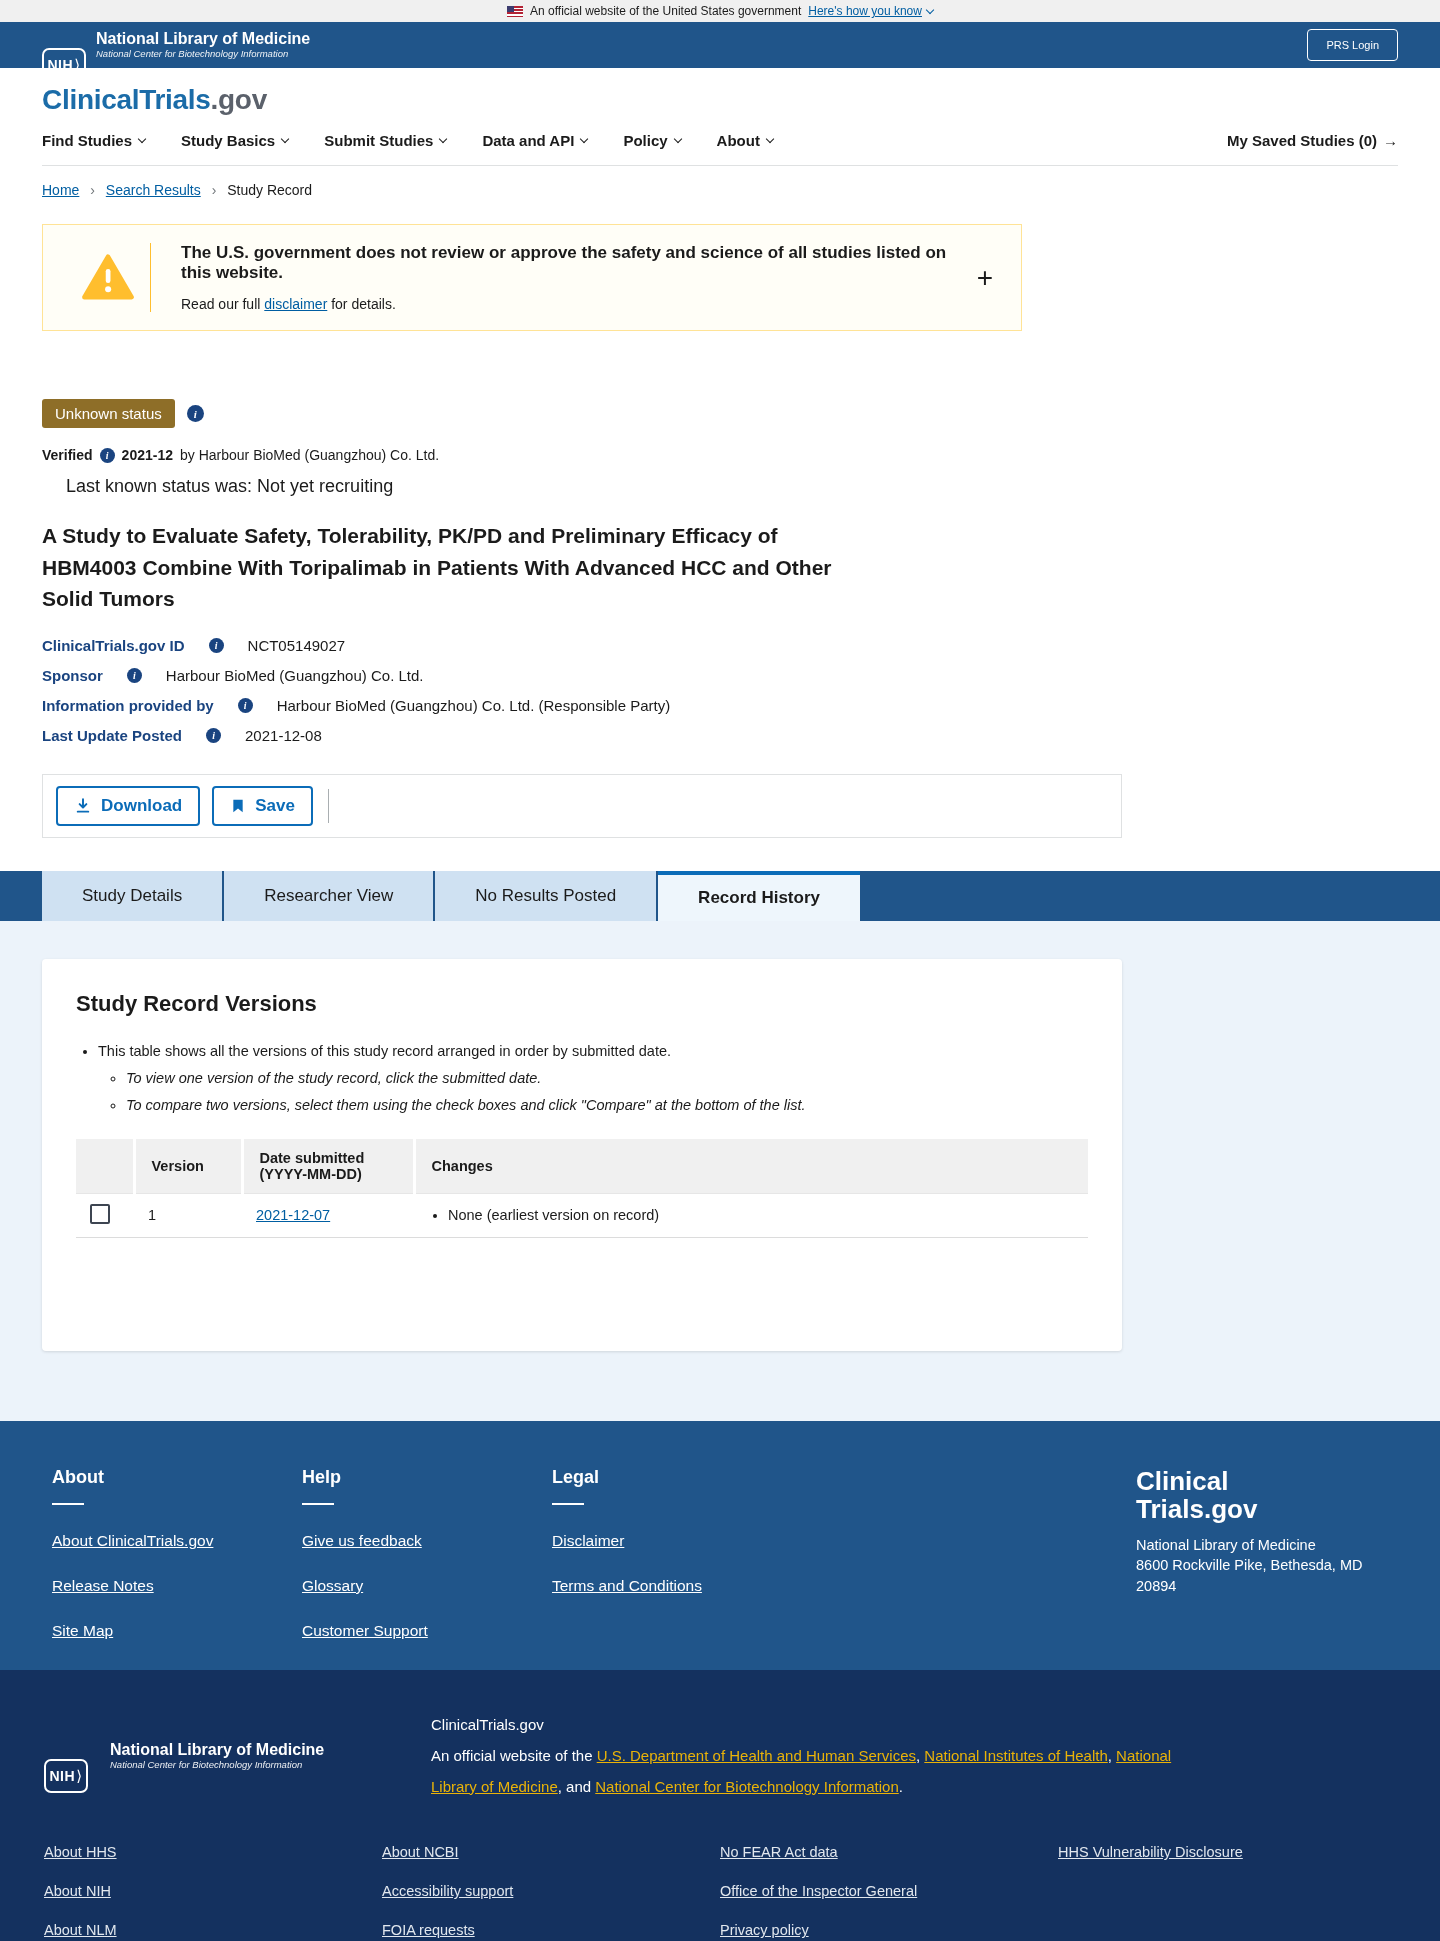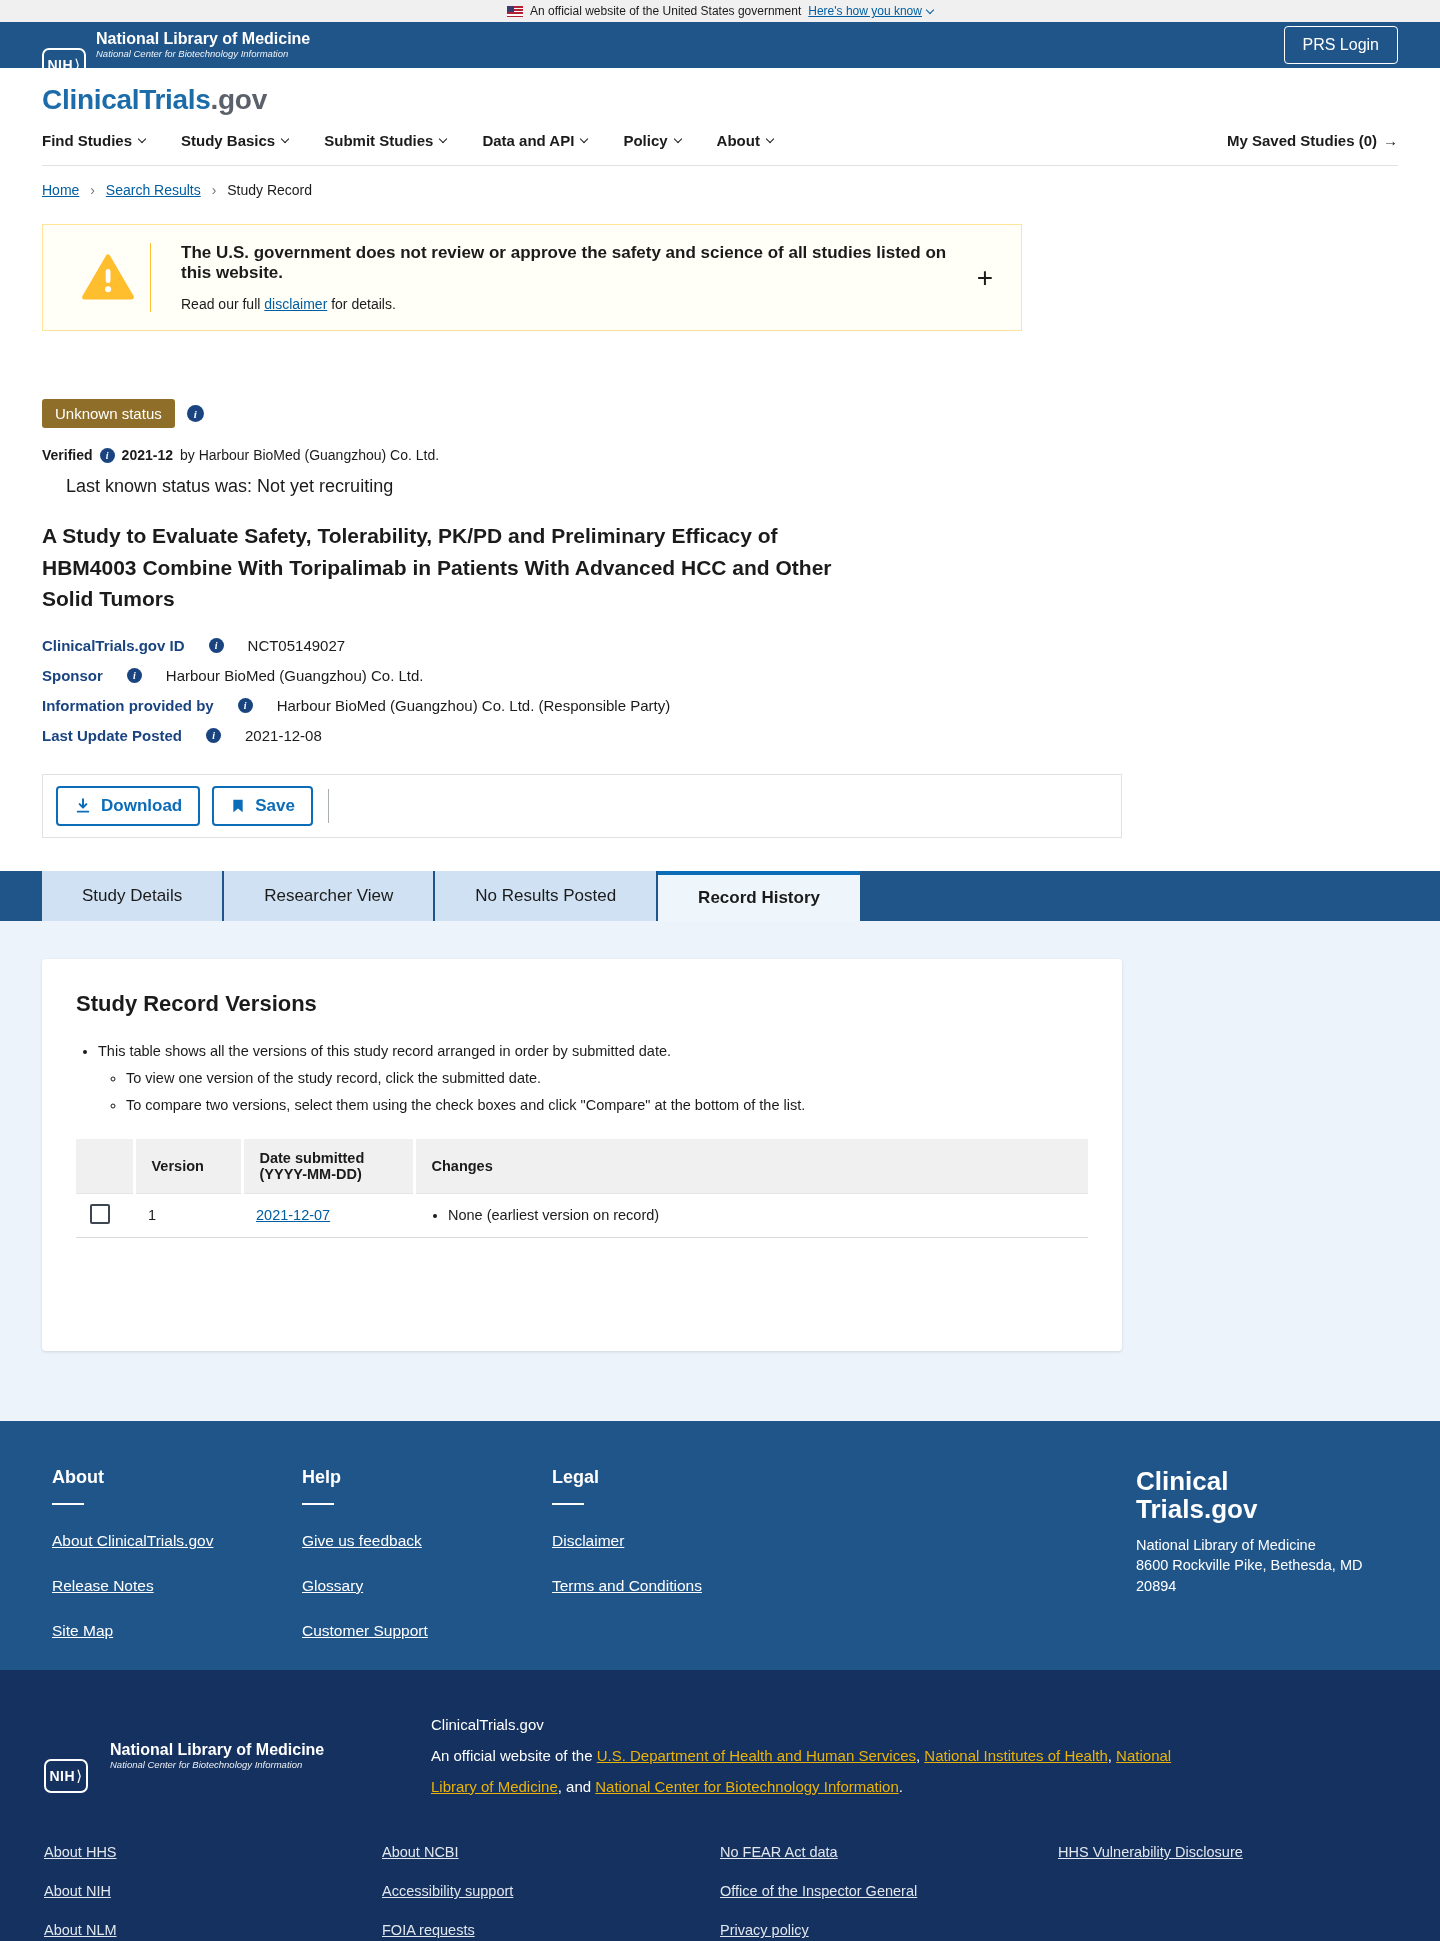--- a/index.html
+++ b/index.html
@@ -24,21 +24,21 @@
   .banner-link { color:#005ea2; text-decoration:underline; display:inline-flex; align-items:center; gap:5px; }
   .chev { display:inline-block; width:6px; height:6px; border-right:1.5px solid currentColor; border-bottom:1.5px solid currentColor; transform:rotate(45deg); margin-top:-3px; }
 
   
   .top-header { height:46px; background:#20558a; display:flex; align-items:center; padding:0 42px; color:#fff; }
   .nih-box { width:44px; height:34px; border:2px solid #fff; border-radius:7px; display:flex; align-items:center; justify-content:center; font-weight:bold; font-size:14px; letter-spacing:.5px;margin-top:40px; }
   .nih-box .swoosh { font-weight:normal; margin-left:1px; font-size:15px; }
   .nlm-text { margin-left:10px; line-height:1.15; }
   .nlm-title { font-size:16px; font-weight:bold; }
   .nlm-sub { font-size:9.5px; font-style:italic; opacity:.92; }
-  .prs-btn { margin-left:auto; background:transparent; border:1px solid #fff; border-radius:4px; color:#fff; font-size:16px; padding:9px 18px; font-family:inherit; cursor:pointer; }
+  .prs-btn { margin-left:auto; background:transparent; border:1px solid #fff; border-radius:4px; color:#fff; font-size:11px; padding:9px 18px; font-family:inherit; cursor:pointer; }
 
   
   .site-header { padding:16px 42px 0; }
   .brand { font-size:28px; font-weight:800; color:#1b6ca8; letter-spacing:-.3px; cursor:pointer; }
   .brand .suffix { color:#5b616b; }
   .main-nav { display:flex; align-items:center; gap:36px; margin-top:16px; padding-bottom:16px; border-bottom:1px solid #dfe1e2; font-size:15px; font-weight:600; }
   .nav-item { display:inline-flex; align-items:center; gap:7px; cursor:pointer; }
   .nav-item .chev { border-color:#1b1b1b; }
   .saved-studies { margin-left:auto; display:inline-flex; align-items:center; gap:6px; cursor:pointer; }
   .arrow { font-weight:400; }
@@ -81,21 +81,21 @@
   .tab-band { margin-top:33px; background:#20558a; height:50px; display:flex; align-items:stretch; padding-left:42px; }
   .tab { display:flex; align-items:center; justify-content:center; padding:0 40px; background:#cfe1f2; color:#1b1b1b; font-size:17px; margin-right:2px; cursor:pointer; }
   .tab.active { background:#eef6fc; font-weight:bold; border-top:4px solid #0b6cb8; }
 
   
   .tab-section { background:#ecf3fa; padding:38px 42px 70px; }
   .card { background:#fff; width:1080px; border-radius:4px; box-shadow:0 1px 3px rgba(0,0,0,.12); padding:32px 34px 42px; min-height:382px; }
   .card-h2 { font-size:22px; font-weight:bold; margin:0; }
   .card ul.top-list { margin:26px 0 0; padding-left:22px; font-size:14.5px; }
   .card ul.top-list > li { margin-bottom:10px; }
-  .card ul.sub-list { margin:11px 0 0; padding-left:28px; }
+  .card ul.sub-list { margin:11px 0 0; padding-left:28px;font-style:italic; }
   .card ul.sub-list > li { margin-bottom:11px; }
 
   table.versions { margin-top:26px; width:1012px; border-collapse:collapse; font-size:14.5px; }
   table.versions thead th { background:#f0f0f0; text-align:left; font-weight:bold; padding:11px 16px; border-left:3px solid #fff; vertical-align:middle; }
   table.versions thead th:first-child { border-left:none; }
   table.versions td { padding:10px 14px; border-bottom:1px solid #dcdcdc; vertical-align:middle; }
   table.versions tbody tr.data-row td { border-top:1px solid #e6e6e6; }
   table.versions tr.spacer td { height:72px; border-bottom:none; }
   .checkbox { display:inline-block; width:20px; height:20px; border:2px solid #3d4551; border-radius:2px; background:#fff; cursor:pointer; }
   .date-link { color:#005ea2; text-decoration:underline; }

